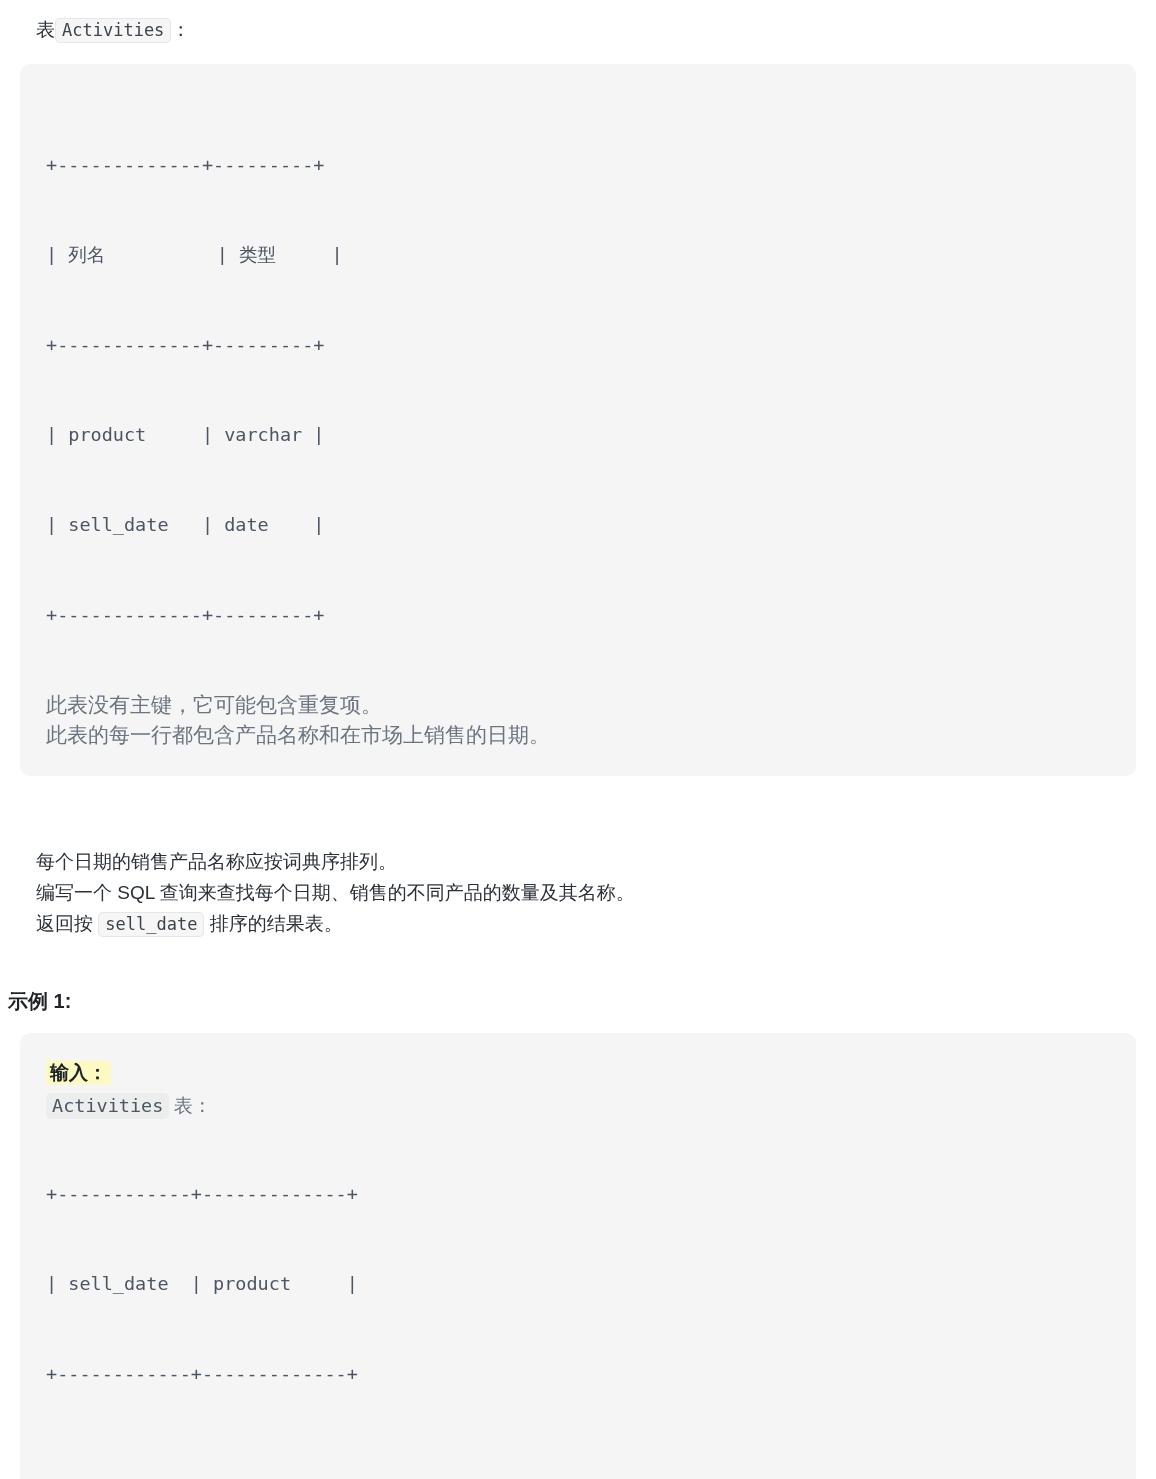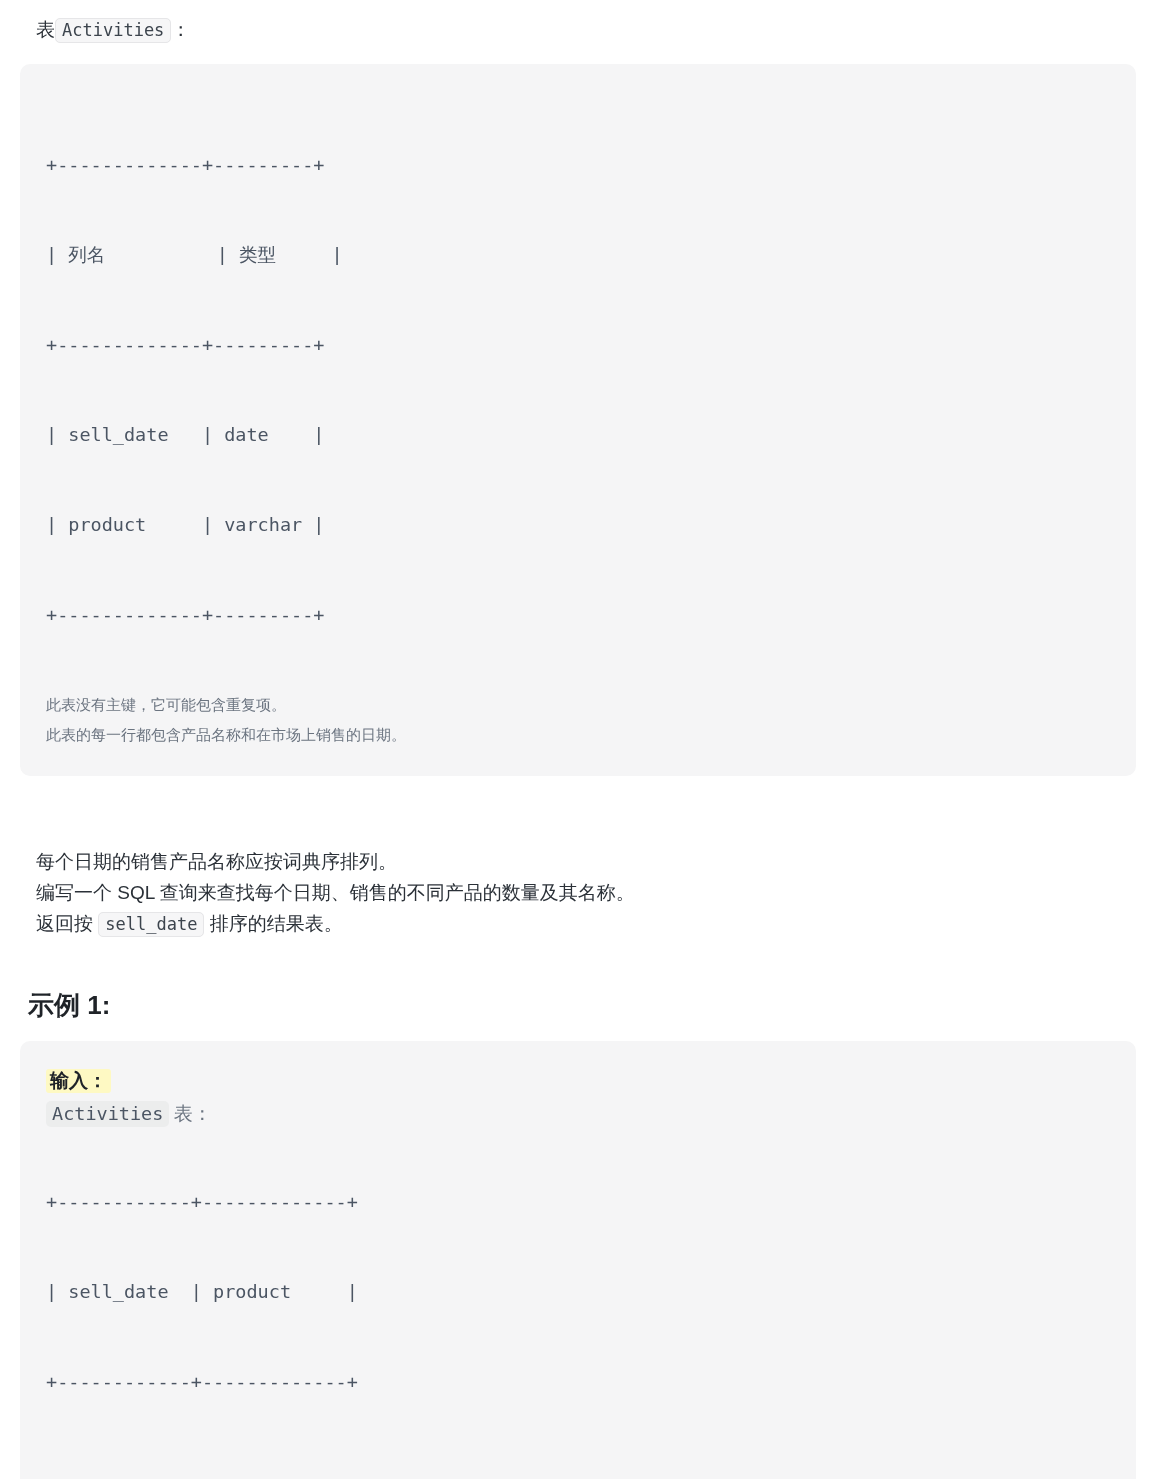--- a/index.html
+++ b/index.html
@@ -60,21 +60,21 @@
     font-size: 18.5px;
     line-height: 30px;
     color: #4b5563;
     white-space: pre;
     margin: 0;
   }
   .mono-line { display: block; white-space: pre; }
 
   .note {
     font-family: "Liberation Sans", "DejaVu Sans", sans-serif;
-    font-size: 15px;
+    font-size: 21px;
     line-height: 30px;
     color: #6b7480;
     white-space: pre;
     display: block;
   }
 
   
   .hl-label {
     font-weight: bold;
     font-size: 19px;
@@ -97,46 +97,46 @@
   .cjk-inline {
     font-family: "Liberation Sans", "DejaVu Sans", sans-serif;
     font-size: 19px;
     color: #6b7480;
   }
 
   .spacer-lg { height: 70px; }
   .spacer-md { height: 48px; }
 
   .section-title {
-    font-size: 26px;
+    font-size: 20px;
     font-weight: bold;
     color: #1f2328;
-    padding: 0 28px;
+    padding: 0 8px;
     margin: 0;
     font-family: "Liberation Sans", "DejaVu Sans", sans-serif;
   }
 
   .row-gap { height: 6px; }
 </style>
 </head>
 <body>
 
 <div class="page">
 
   <p class="para">
     <span>表</span><span class="chip">Activities</span><span>：</span>
   </p>
 
   <div class="codeblock first">
     <div class="mono">
       <span class="mono-line">+-------------+---------+</span>
       <span class="mono-line cjk">| 列名          | 类型     |</span>
       <span class="mono-line">+-------------+---------+</span>
+      <span class="mono-line">| product     | varchar |</span>
       <span class="mono-line">| sell_date   | date    |</span>
-      <span class="mono-line">| product     | varchar |</span>
       <span class="mono-line">+-------------+---------+</span>
     </div>
     <div>
       <span class="note">此表没有主键，它可能包含重复项。</span>
       <span class="note">此表的每一行都包含产品名称和在市场上销售的日期。</span>
     </div>
   </div>
 
   <div class="spacer-lg"></div>
 

